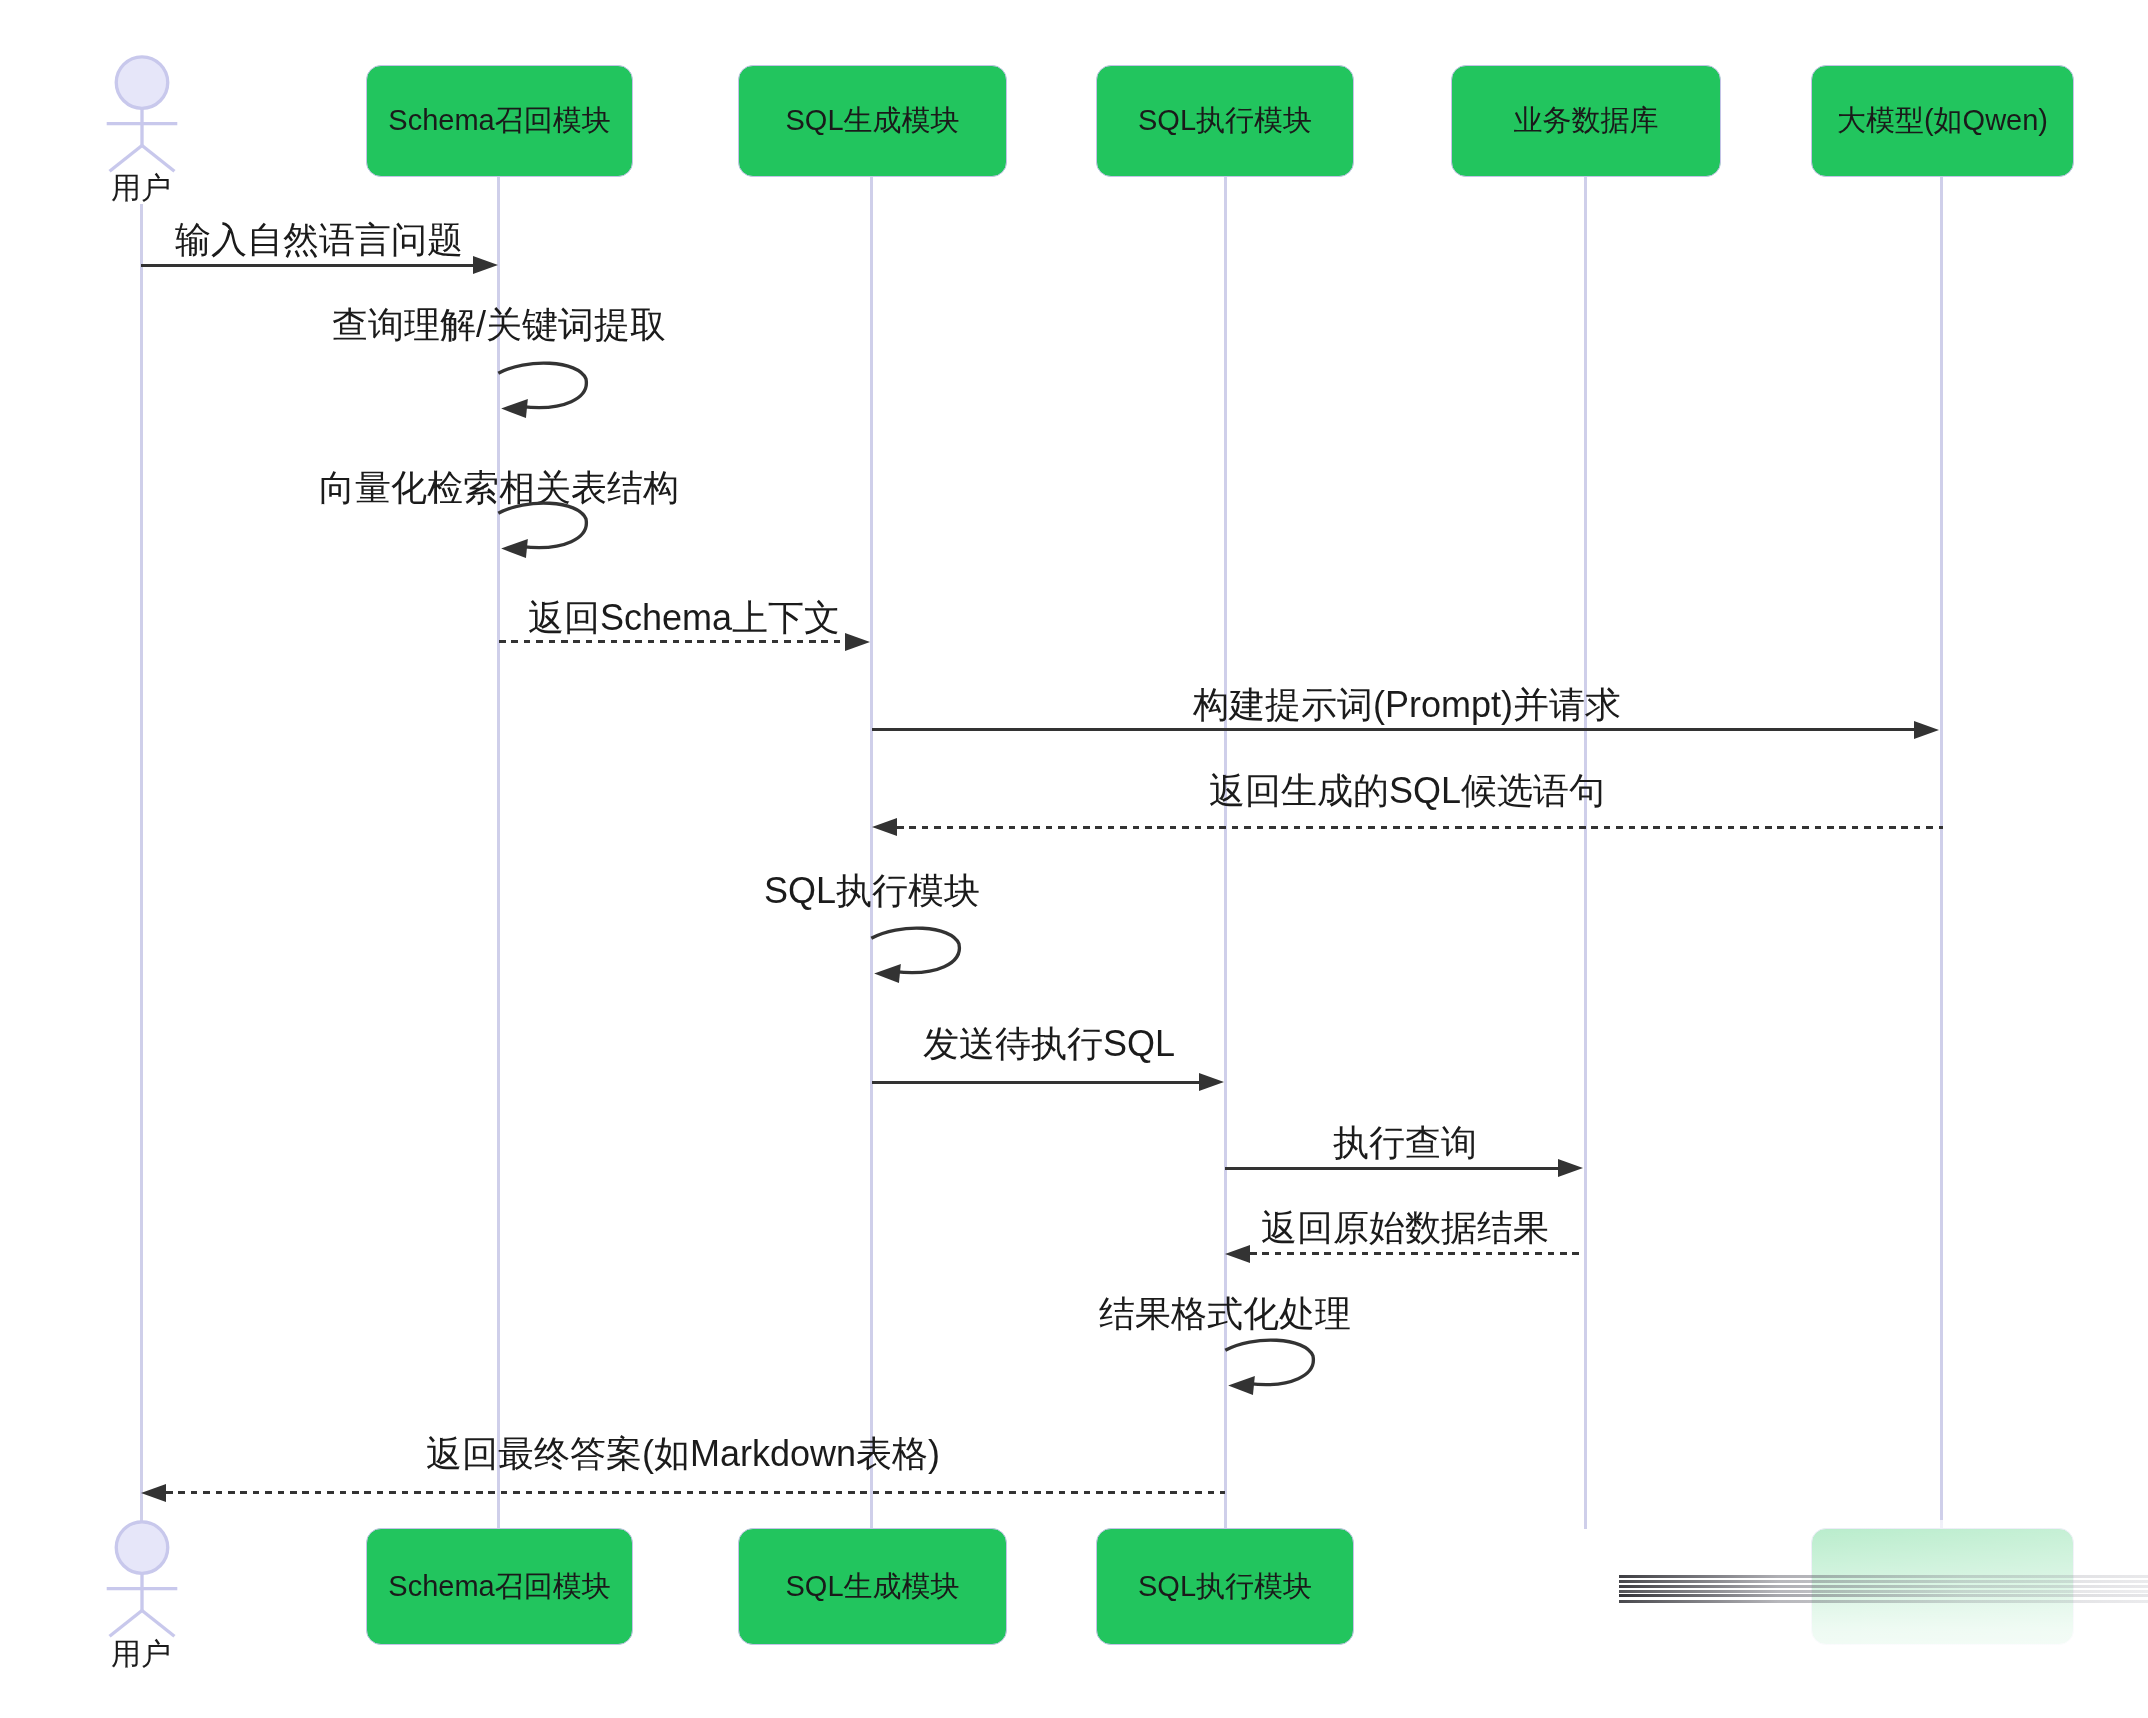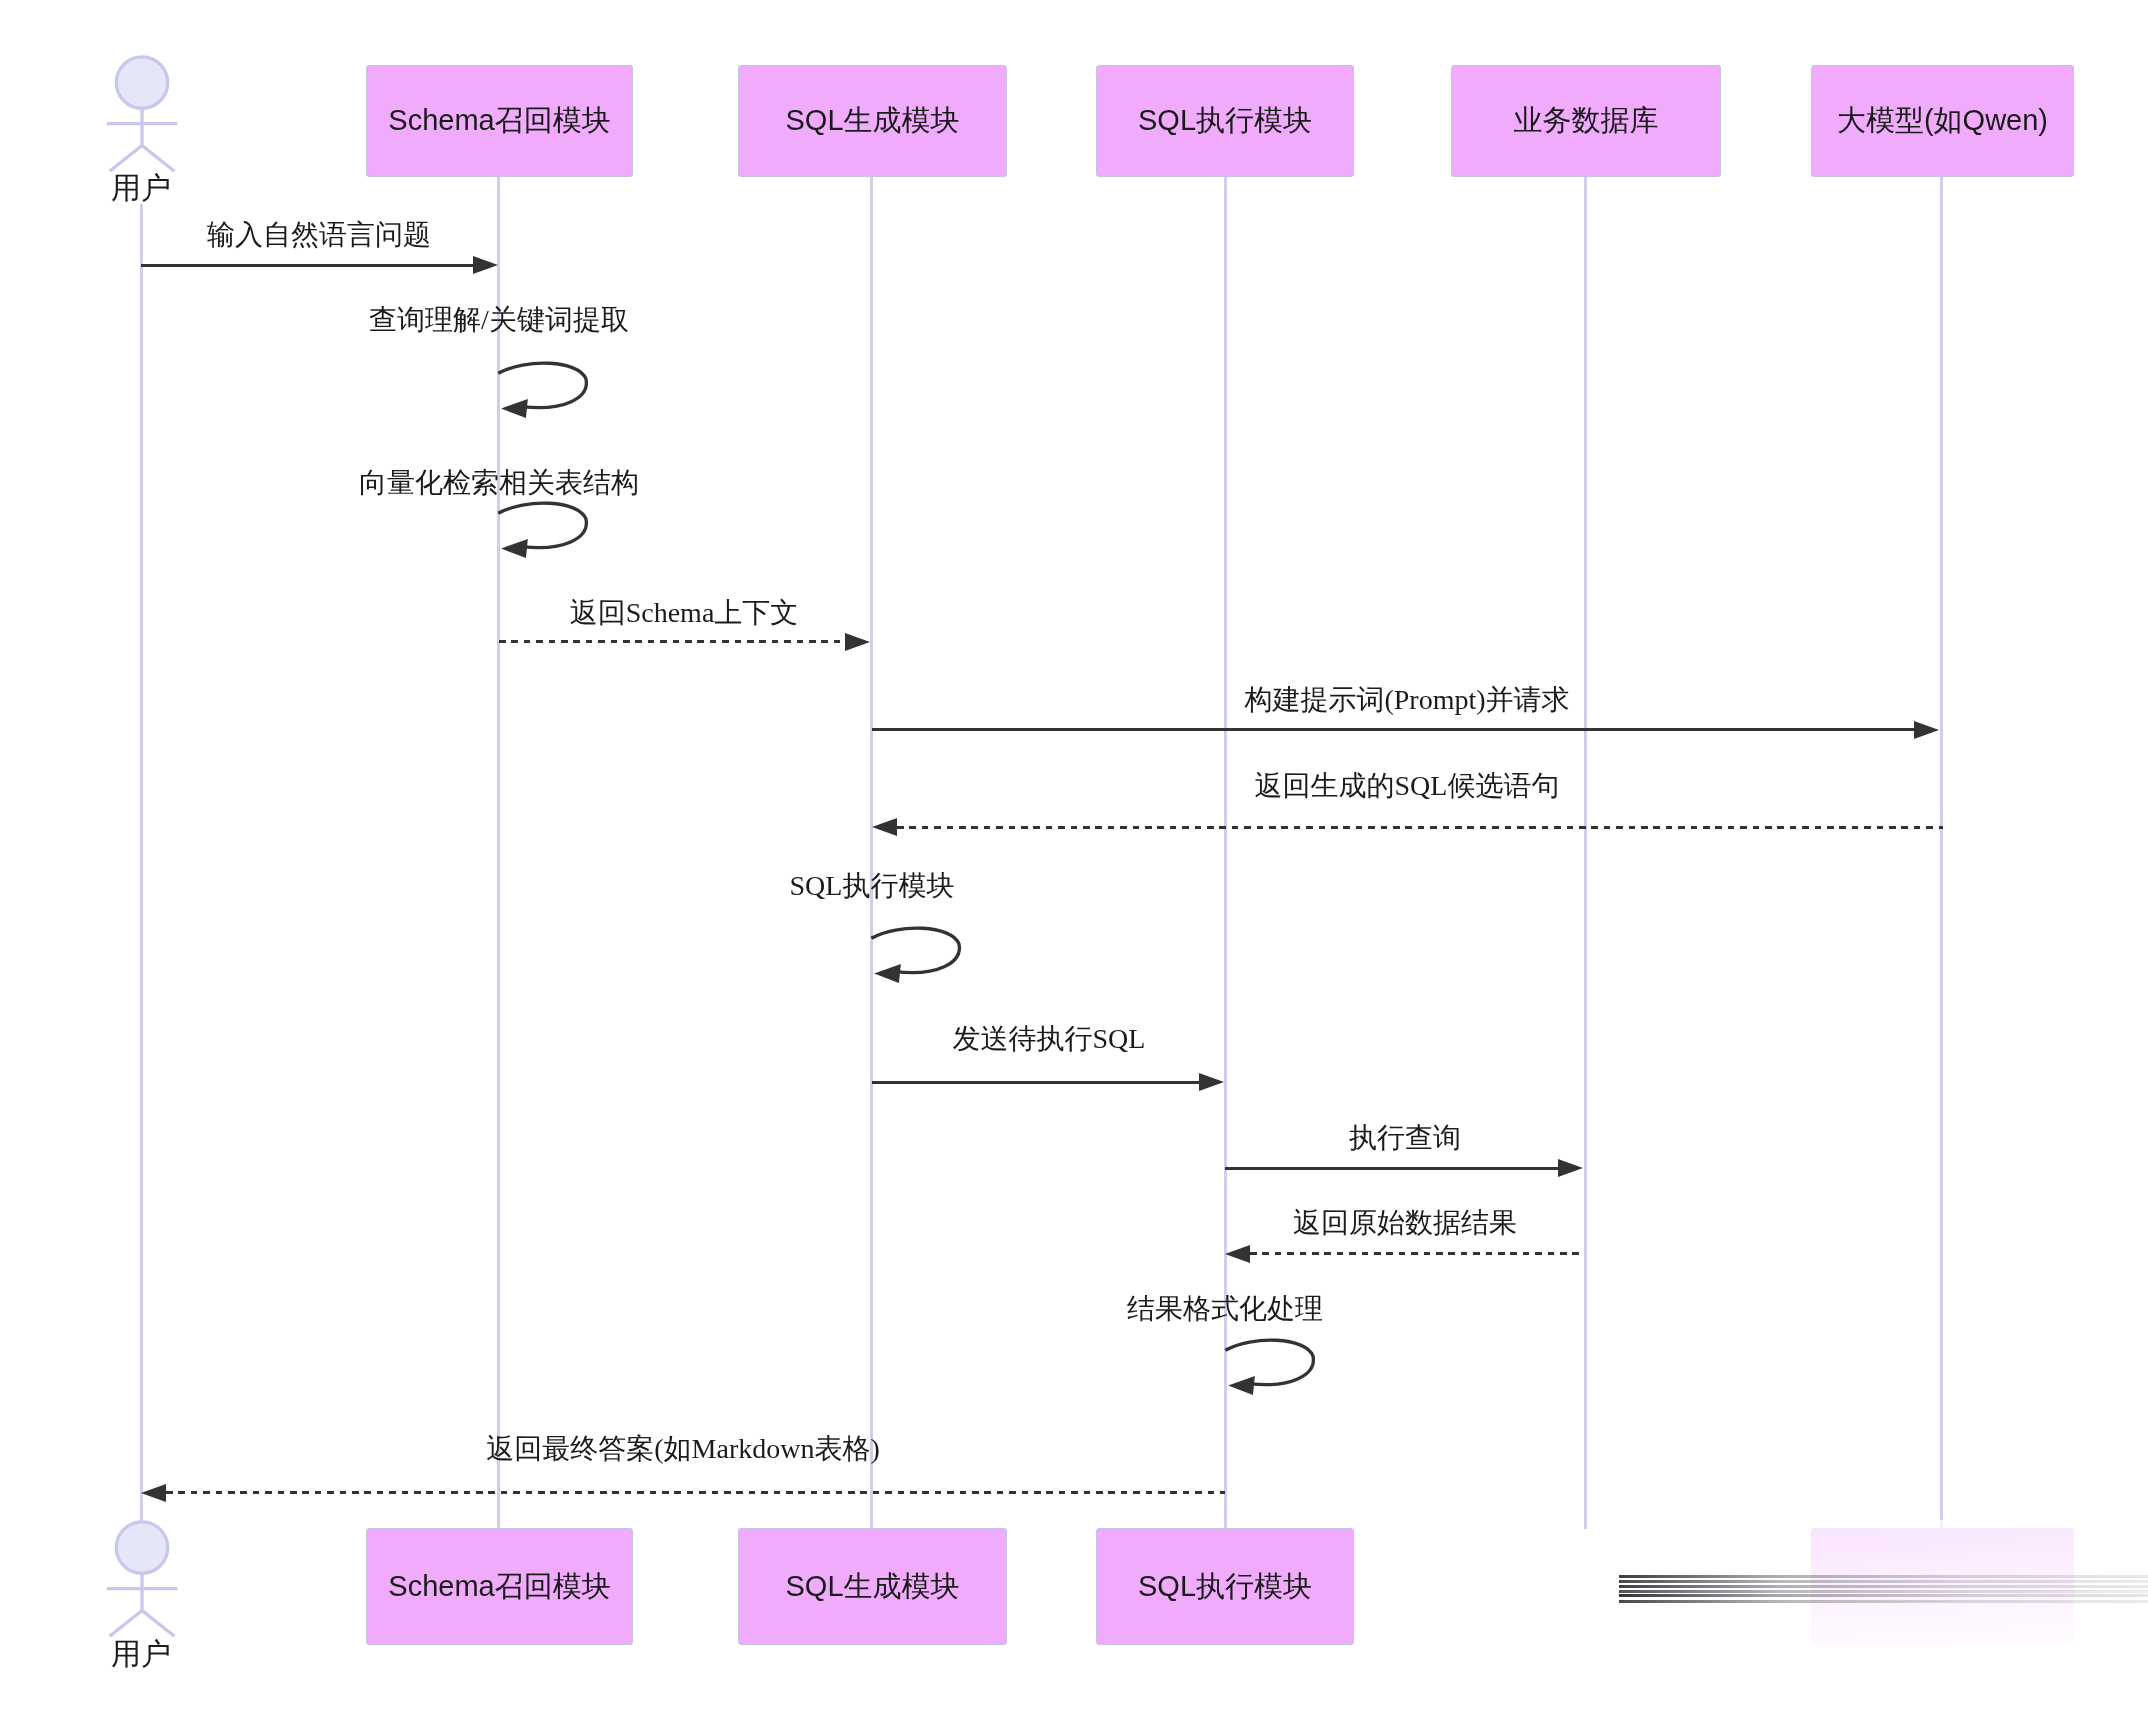--- a/index.html
+++ b/index.html
@@ -7,32 +7,32 @@
     position:relative;
     width:2149px;height:1719px;
     background:#ffffff;
     font-family:"Liberation Sans","DejaVu Sans",sans-serif;
     color:#1d1d1d;
     overflow:hidden;
   }
   .lifeline{position:absolute;width:2.9px;background:#cfcfea;}
   .pbox{
     position:absolute;
-    background:#f0abfc;
+    background:#22c55e;
     border:1.9px solid #c3c3e6;
-    border-radius:3px;
+    border-radius:15px;
     display:flex;align-items:center;justify-content:center;
     font-size:29px;color:#1a1a1a;
     box-sizing:border-box;
     white-space:nowrap;
   }
   .pbox.left-text{justify-content:flex-start;padding-left:61px;}
   .msg-label{
     position:absolute;transform:translateX(-50%);
-    font-size:28px;white-space:nowrap;color:#1b1b1b;font-family:Liberation Serif, serif;
+    font-size:36px;white-space:nowrap;color:#1b1b1b;
   }
   .line-solid{position:absolute;height:2.9px;background:#333333;}
   .line-dashed{
     position:absolute;height:2.9px;
     background:repeating-linear-gradient(90deg,#333333 0 6.7px,transparent 6.7px 12.4px);
   }
   .arr-r{position:absolute;width:0;height:0;
     border-top:9.6px solid transparent;border-bottom:9.6px solid transparent;
     border-left:25px solid #333333;}
   .arr-l{position:absolute;width:0;height:0;

